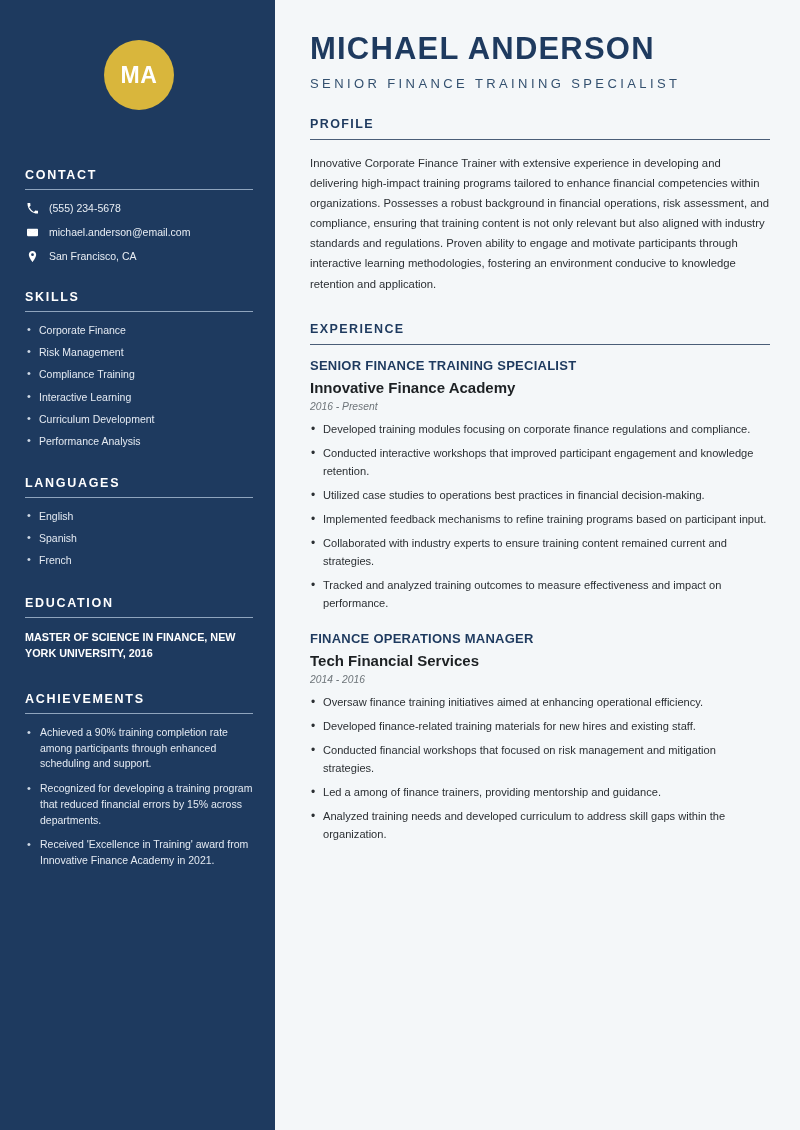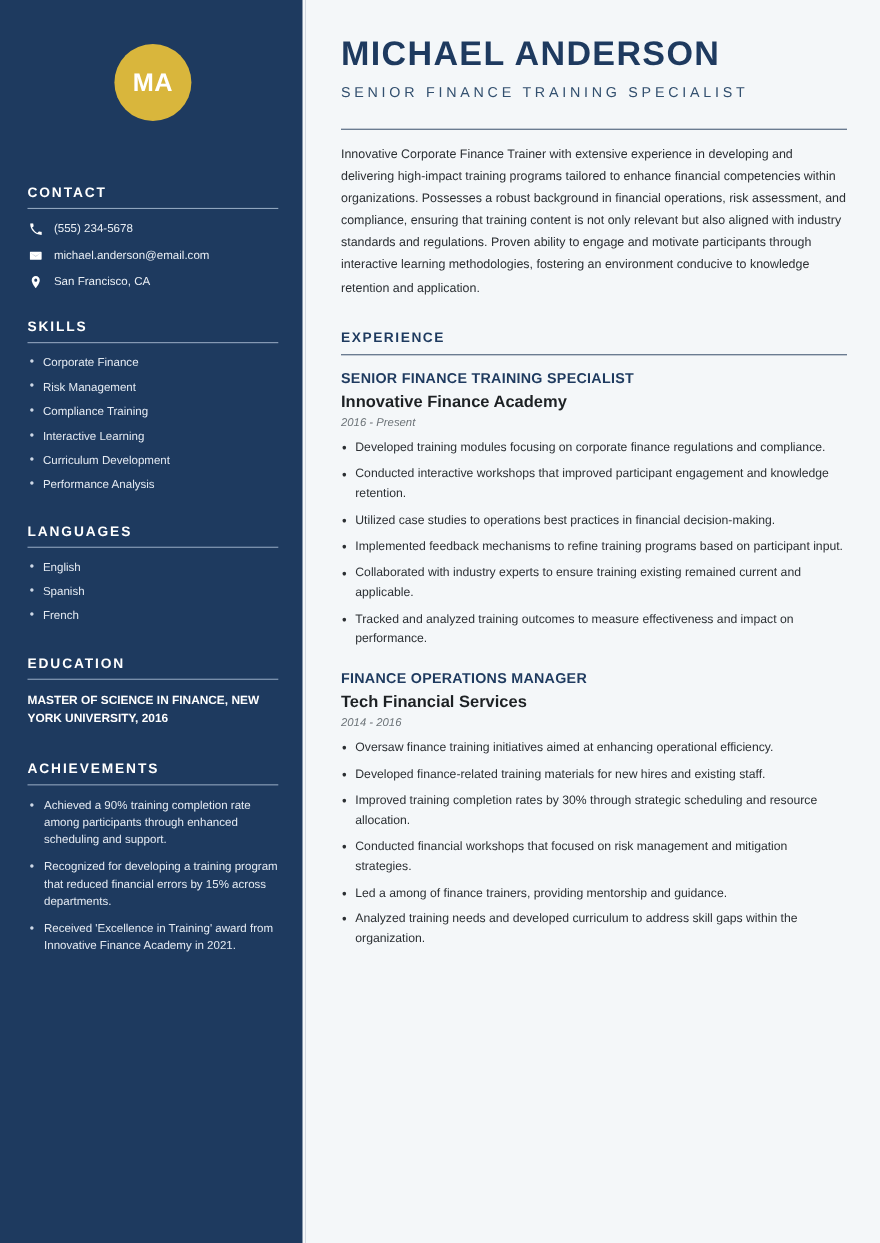--- a/index.html
+++ b/index.html
@@ -287,50 +287,50 @@
     </section>
 
   </aside>
 
   <main class="main">
 
     <h1 class="name">MICHAEL ANDERSON</h1>
     <div class="subtitle">SENIOR FINANCE TRAINING SPECIALIST</div>
 
     <section class="main-section profile">
+      <div class="main-heading">PROFILE</div>
       <div class="main-rule"></div>
       <p class="profile-text">Innovative Corporate Finance Trainer with extensive experience in developing and delivering high-impact training programs tailored to enhance financial competencies within organizations. Possesses a robust background in financial operations, risk assessment, and compliance, ensuring that training content is not only relevant but also aligned with industry standards and regulations. Proven ability to engage and motivate participants through interactive learning methodologies, fostering an environment conducive to knowledge retention and application.</p>
     </section>
 
     <section class="main-section experience">
       <div class="main-heading">EXPERIENCE</div>
       <div class="main-rule"></div>
 
       <div class="job">
         <div class="job-title">SENIOR FINANCE TRAINING SPECIALIST</div>
         <div class="job-company">Innovative Finance Academy</div>
         <div class="job-dates">2016 - Present</div>
         <ul class="job-bullets">
           <li>Developed training modules focusing on corporate finance regulations and compliance.</li>
           <li>Conducted interactive workshops that improved participant engagement and knowledge retention.</li>
           <li>Utilized case studies to operations best practices in financial decision-making.</li>
           <li>Implemented feedback mechanisms to refine training programs based on participant input.</li>
-          <li>Collaborated with industry experts to ensure training existing remained current and applicable.</li>
+          <li>Collaborated with industry experts to ensure training content remained current and strategies.</li>
           <li>Tracked and analyzed training outcomes to measure effectiveness and impact on performance.</li>
         </ul>
       </div>
 
       <div class="job">
         <div class="job-title">FINANCE OPERATIONS MANAGER</div>
         <div class="job-company">Tech Financial Services</div>
         <div class="job-dates">2014 - 2016</div>
         <ul class="job-bullets">
           <li>Oversaw finance training initiatives aimed at enhancing operational efficiency.</li>
           <li>Developed finance-related training materials for new hires and existing staff.</li>
-          <li>Improved training completion rates by 30% through strategic scheduling and resource allocation.</li>
           <li>Conducted financial workshops that focused on risk management and mitigation strategies.</li>
           <li>Led a among of finance trainers, providing mentorship and guidance.</li>
           <li>Analyzed training needs and developed curriculum to address skill gaps within the organization.</li>
         </ul>
       </div>
 
     </section>
 
   </main>
 

